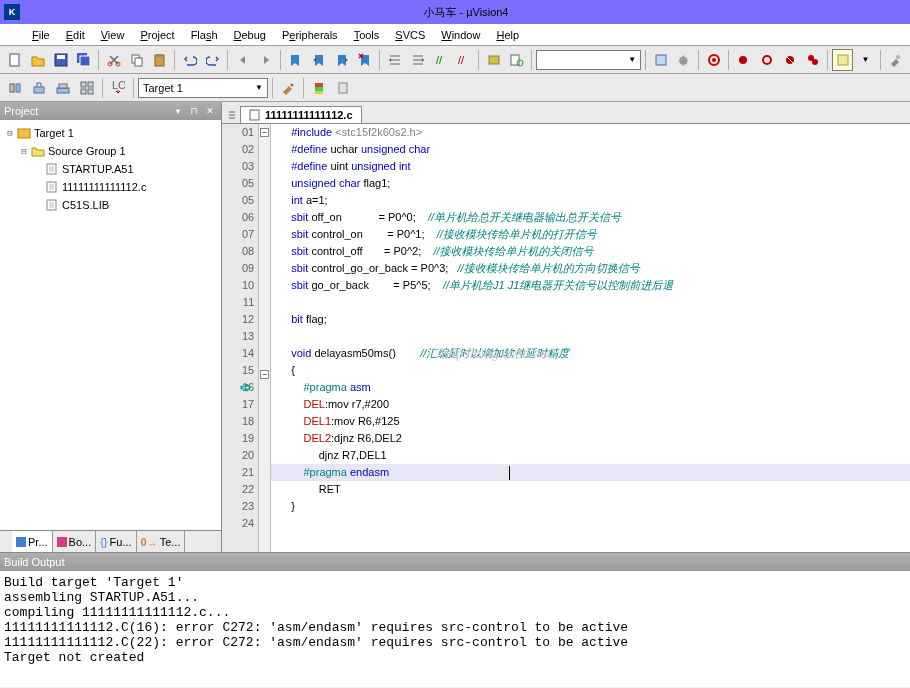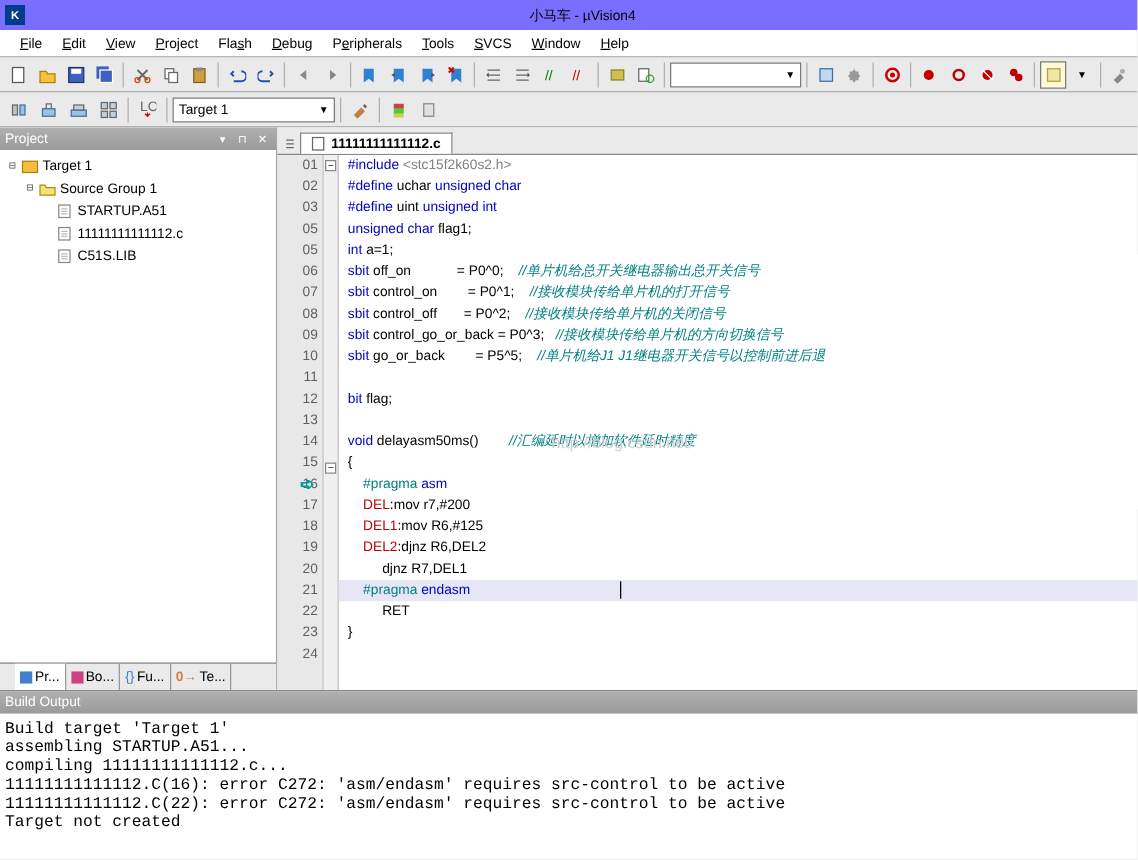--- a/index.html
+++ b/index.html
@@ -1,20 +1,20 @@
 <!DOCTYPE html>
 <html><head>
 <meta charset="utf-8">
 <style>
 * { margin: 0; padding: 0; box-sizing: border-box; font-family: Tahoma, sans-serif; font-size: 11px; }
 body { background: #f0f0f0; width: 910px; height: 688px; overflow: hidden; }
 .titlebar { background: #7a6eff; height: 24px; display: flex; align-items: center; padding: 0 4px; color: #000; }
 .titlebar-icon { width: 16px; height: 16px; background: #003b8c; margin-right: 6px; display: flex; align-items: center; justify-content: center; color: #fff; font-size: 9px; font-weight: bold; }
 .titlebar-title { flex: 1; text-align: center; }
-.menubar { background: #fff; height: 22px; display: flex; align-items: center; padding: 0 8px; border-bottom: 1px solid #a0a0a0; }
+.menubar { background: #fff; height: 22px; display: flex; align-items: center; padding: 0 24px; border-bottom: 1px solid #a0a0a0; }
 .menubar-item { padding: 2px 8px; cursor: pointer; }
 .menubar-item .ul { text-decoration: underline; }
 .toolbar { background: #eaeaea; height: 28px; display: flex; align-items: center; padding: 0 4px; border-bottom: 1px solid #a0a0a0; gap: 2px; }
 .toolbar2 { background: #eaeaea; height: 28px; display: flex; align-items: center; padding: 0 4px; border-bottom: 1px solid #a0a0a0; gap: 2px; }
 .tb-btn { width: 22px; height: 22px; display: flex; align-items: center; justify-content: center; cursor: pointer; border: 1px solid transparent; }
 .tb-sep { width: 1px; height: 20px; background: #b0b0b0; margin: 0 2px; }
 .tb-combo { width: 110px; height: 20px; border: 1px solid #7a7a7a; background: #fff; display: flex; align-items: center; padding: 0 4px; }
 .tb-combo-arrow { margin-left: auto; font-size: 8px; }
 .target-combo { width: 130px; height: 20px; border: 1px solid #7a7a7a; background: #fff; display: flex; align-items: center; padding: 0 4px; font-family: 'Courier New', monospace; }
 .main { display: flex; height: 450px; }
@@ -33,21 +33,21 @@
 .editor-area { flex: 1; display: flex; flex-direction: column; background: #fff; }
 .editor-tabs { height: 22px; display: flex; align-items: flex-end; padding-left: 2px; border-bottom: 1px solid #888; background: #eaeaea; }
 .editor-tab { background: #fff; border: 1px solid #888; border-bottom: none; padding: 2px 8px; display: flex; align-items: center; gap: 4px; cursor: pointer; font-weight: bold; }
 .editor-tab-icon { width: 12px; height: 12px; }
 .code-container { flex: 1; display: flex; overflow: auto; position: relative; }
 .gutter { background: #e8e8e8; border-right: 1px solid #c0c0c0; font-family: 'Courier New', monospace; font-size: 13px; color: #606060; text-align: right; padding: 0 4px; user-select: none; }
 .gutter-line { height: 17px; line-height: 17px; position: relative; }
 .fold-col { width: 12px; background: #f0f0f0; border-right: 1px solid #c0c0c0; }
 .fold-mark { width: 9px; height: 9px; border: 1px solid #888; background: #fff; font-size: 8px; line-height: 7px; text-align: center; margin: 4px auto; cursor: pointer; }
 .code { font-family: 'Courier New', monospace; font-size: 13px; flex: 1; position: relative; }
-.code-line { height: 17px; line-height: 17px; white-space: pre; padding-left: 7px; }
+.code-line { height: 17px; line-height: 17px; white-space: pre; padding-left: 20px; }
 .code-line.hl { background: #e6e6f5; }
 .kw-pre { color: #0000c0; }
 .kw-green { color: #008080; }
 .kw-red { color: #c00000; }
 .comment { color: #008080; font-style: italic; }
 .str { color: #808080; }
 .build-panel { border-top: 1px solid #888; }
 .build-header { background: linear-gradient(#b0b0b0,#9a9a9a); color: #fff; height: 18px; display: flex; align-items: center; padding: 0 4px; }
 .build-content { background: #fff; font-family: 'Courier New', monospace; font-size: 13px; padding: 4px; height: 116px; white-space: pre; overflow: auto; }
 .watermark { position: absolute; top: 222px; left: 170px; color: #d0d0d0; font-family: Liberation Sans, sans-serif; font-size: 13px; pointer-events: none; }

